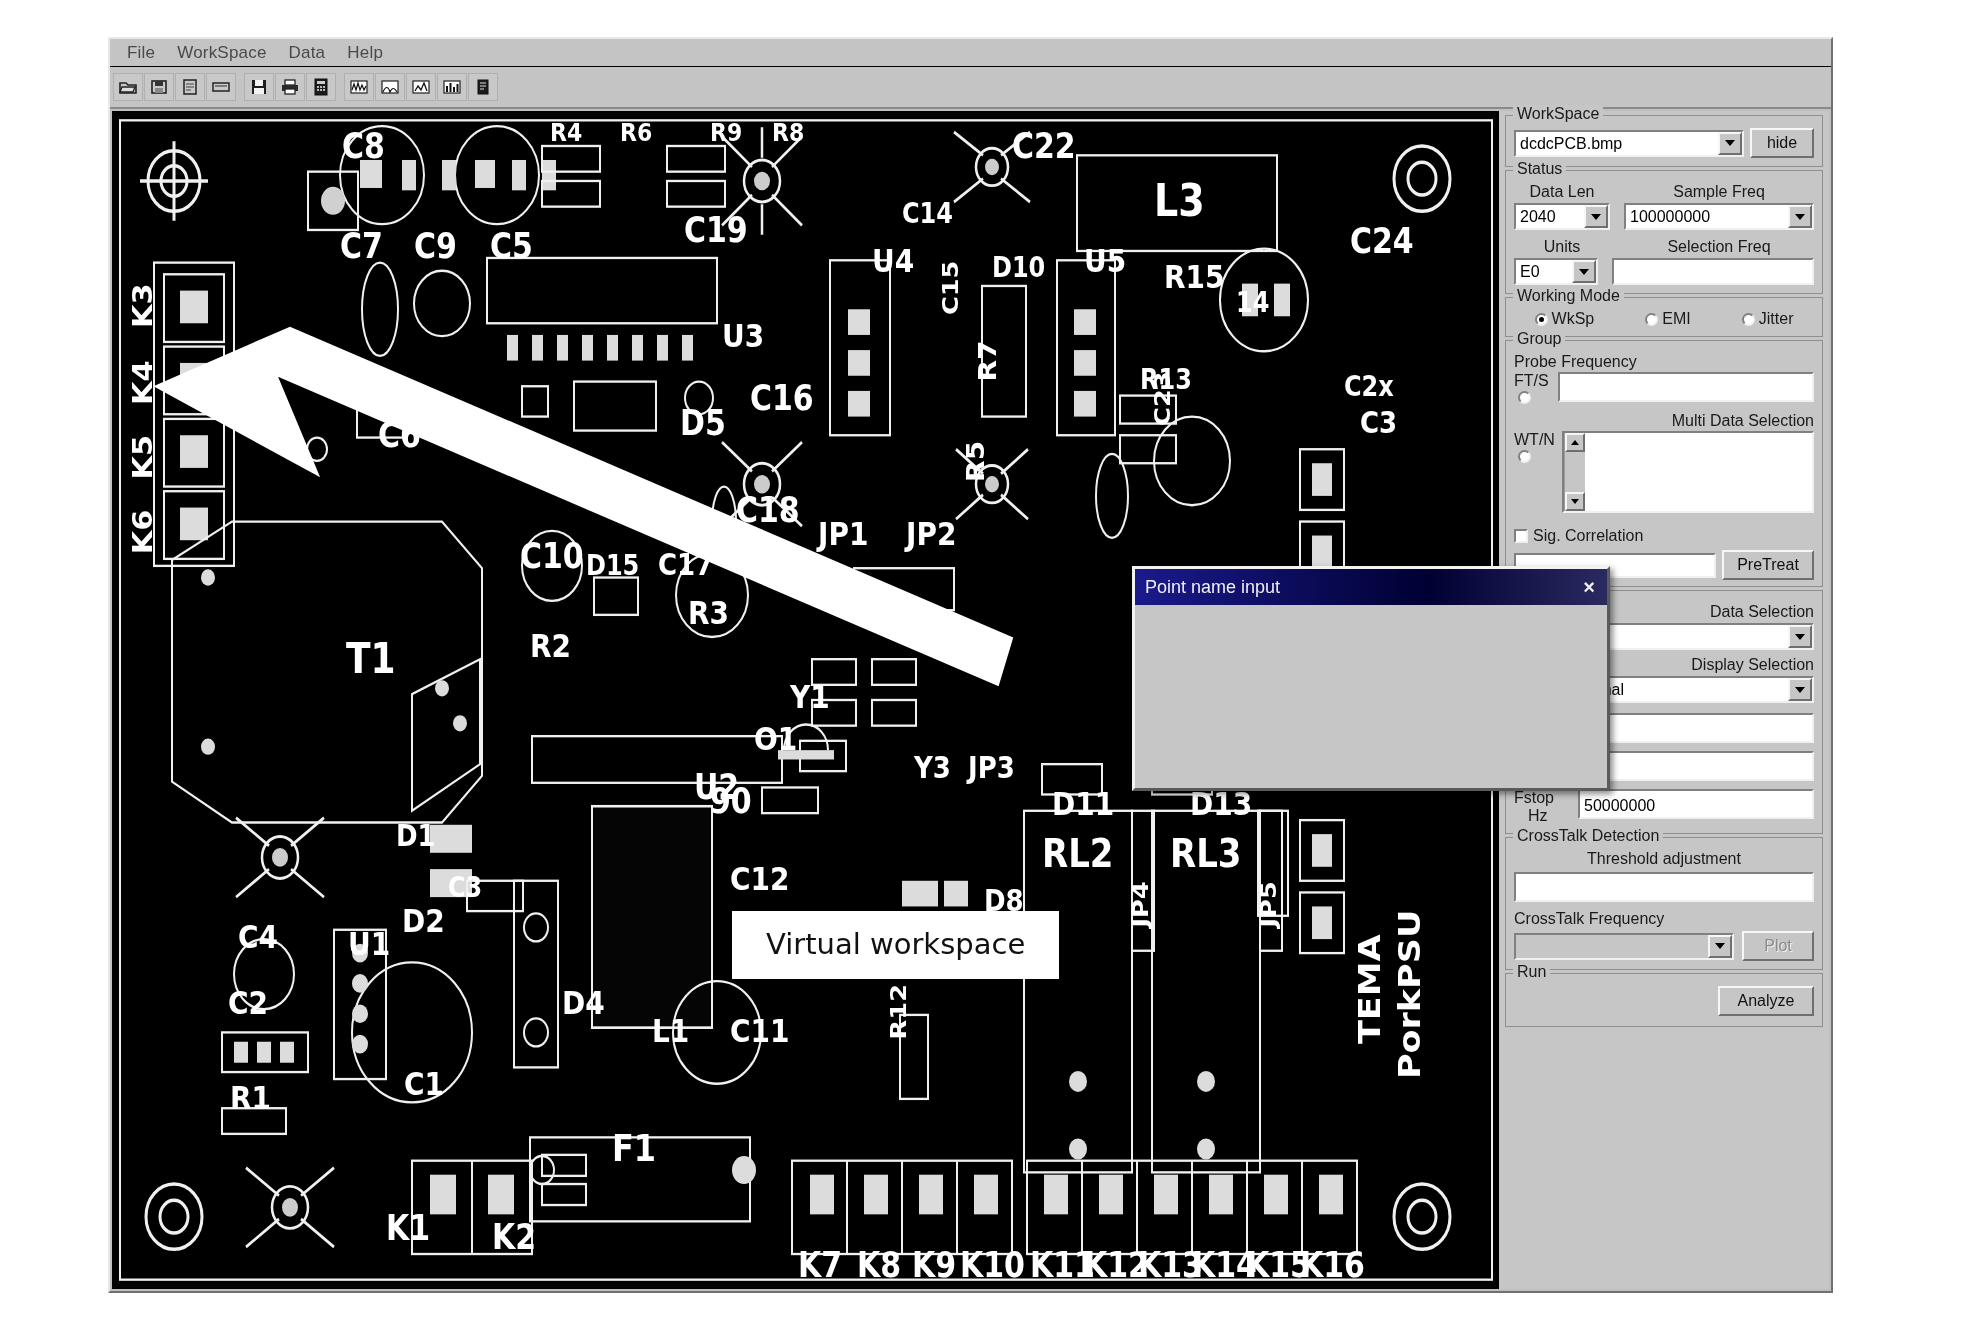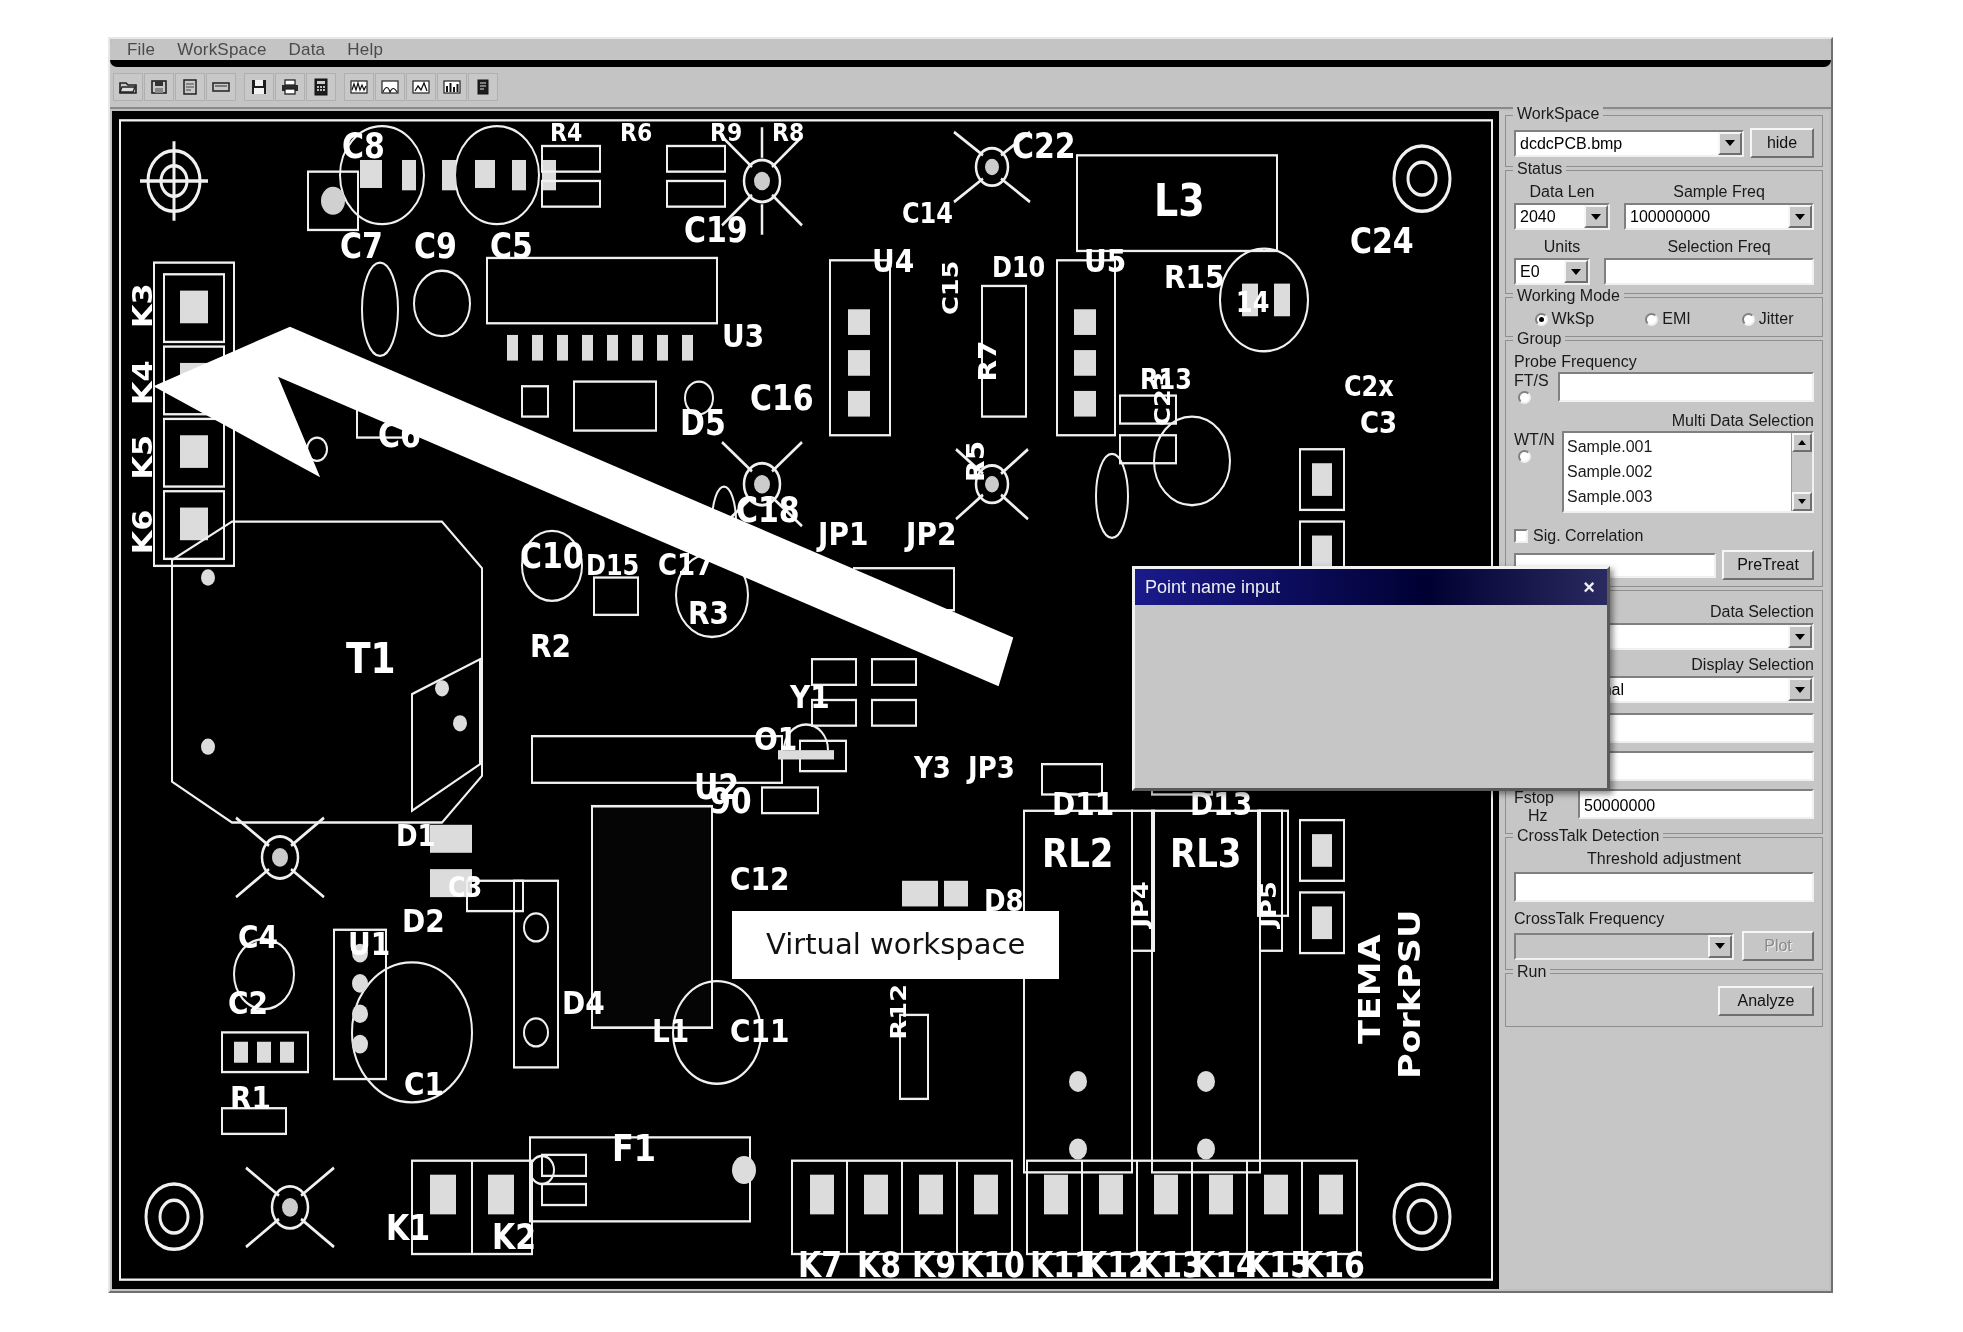--- a/index.html
+++ b/index.html
@@ -31,22 +31,21 @@
   .menubar {
     position: absolute;
     left: 0; top: 0;
     width: 100%;
     height: 28px;
     background: #c4c4c4;
     display: flex;
     align-items: center;
     padding-left: 6px;
     box-sizing: border-box;
-    border-bottom: 7px solid #000000;
-    border-radius: 7px;
+    border-bottom: 1px solid #000000;
   }
   .menubar .menu-item {
     font-size: 17px;
     color: #4a4a4a;
     padding: 2px 11px;
     cursor: default;
     letter-spacing: 0.2px;
   }
 
   
@@ -891,21 +890,21 @@
           <div class="cval">100000000</div>
           <div class="carrow"></div>
         </div>
       </div>
 
       <div class="row" style="gap:14px;margin-top:8px">
         <div class="lbl" style="width:96px;text-align:center">Units</div>
         <div class="lbl" style="flex:1;text-align:center">Selection Freq</div>
       </div>
       <div class="row" style="gap:14px;margin-top:2px">
-        <div class="combo" style="width:76px">
+        <div class="combo" style="width:84px">
           <div class="cval">E0</div>
           <div class="carrow"></div>
         </div>
         <div class="tfield" style="flex:1;height:27px;line-height:27px"></div>
       </div>
     </div>
 
     <div class="group">
       <span class="glabel">Working Mode</span>
       <div class="row" style="gap:10px;justify-content:space-around">
@@ -940,25 +939,20 @@
 
       <div class="lbl" style="text-align:right;margin:4px 0 1px 0">Multi Data Selection</div>
       <div class="row" style="gap:4px;align-items:flex-start">
         <div style="width:44px">
           <div class="lbl">WT/N</div>
           <label class="radio" style="margin-left:4px">
             <span class="rmark"></span>
           </label>
         </div>
         <div class="listbox" style="flex:1">
-          <div class="litems">
-            <div>Sample.001</div>
-            <div>Sample.002</div>
-            <div>Sample.003</div>
-          </div>
           <div class="lscroll">
             <div class="sbtn up"></div>
             <div class="sbtn down"></div>
           </div>
         </div>
       </div>
 
       <label class="check" style="margin-top:14px">
         <span class="cmark"></span>
         <span>Sig. Correlation</span>

